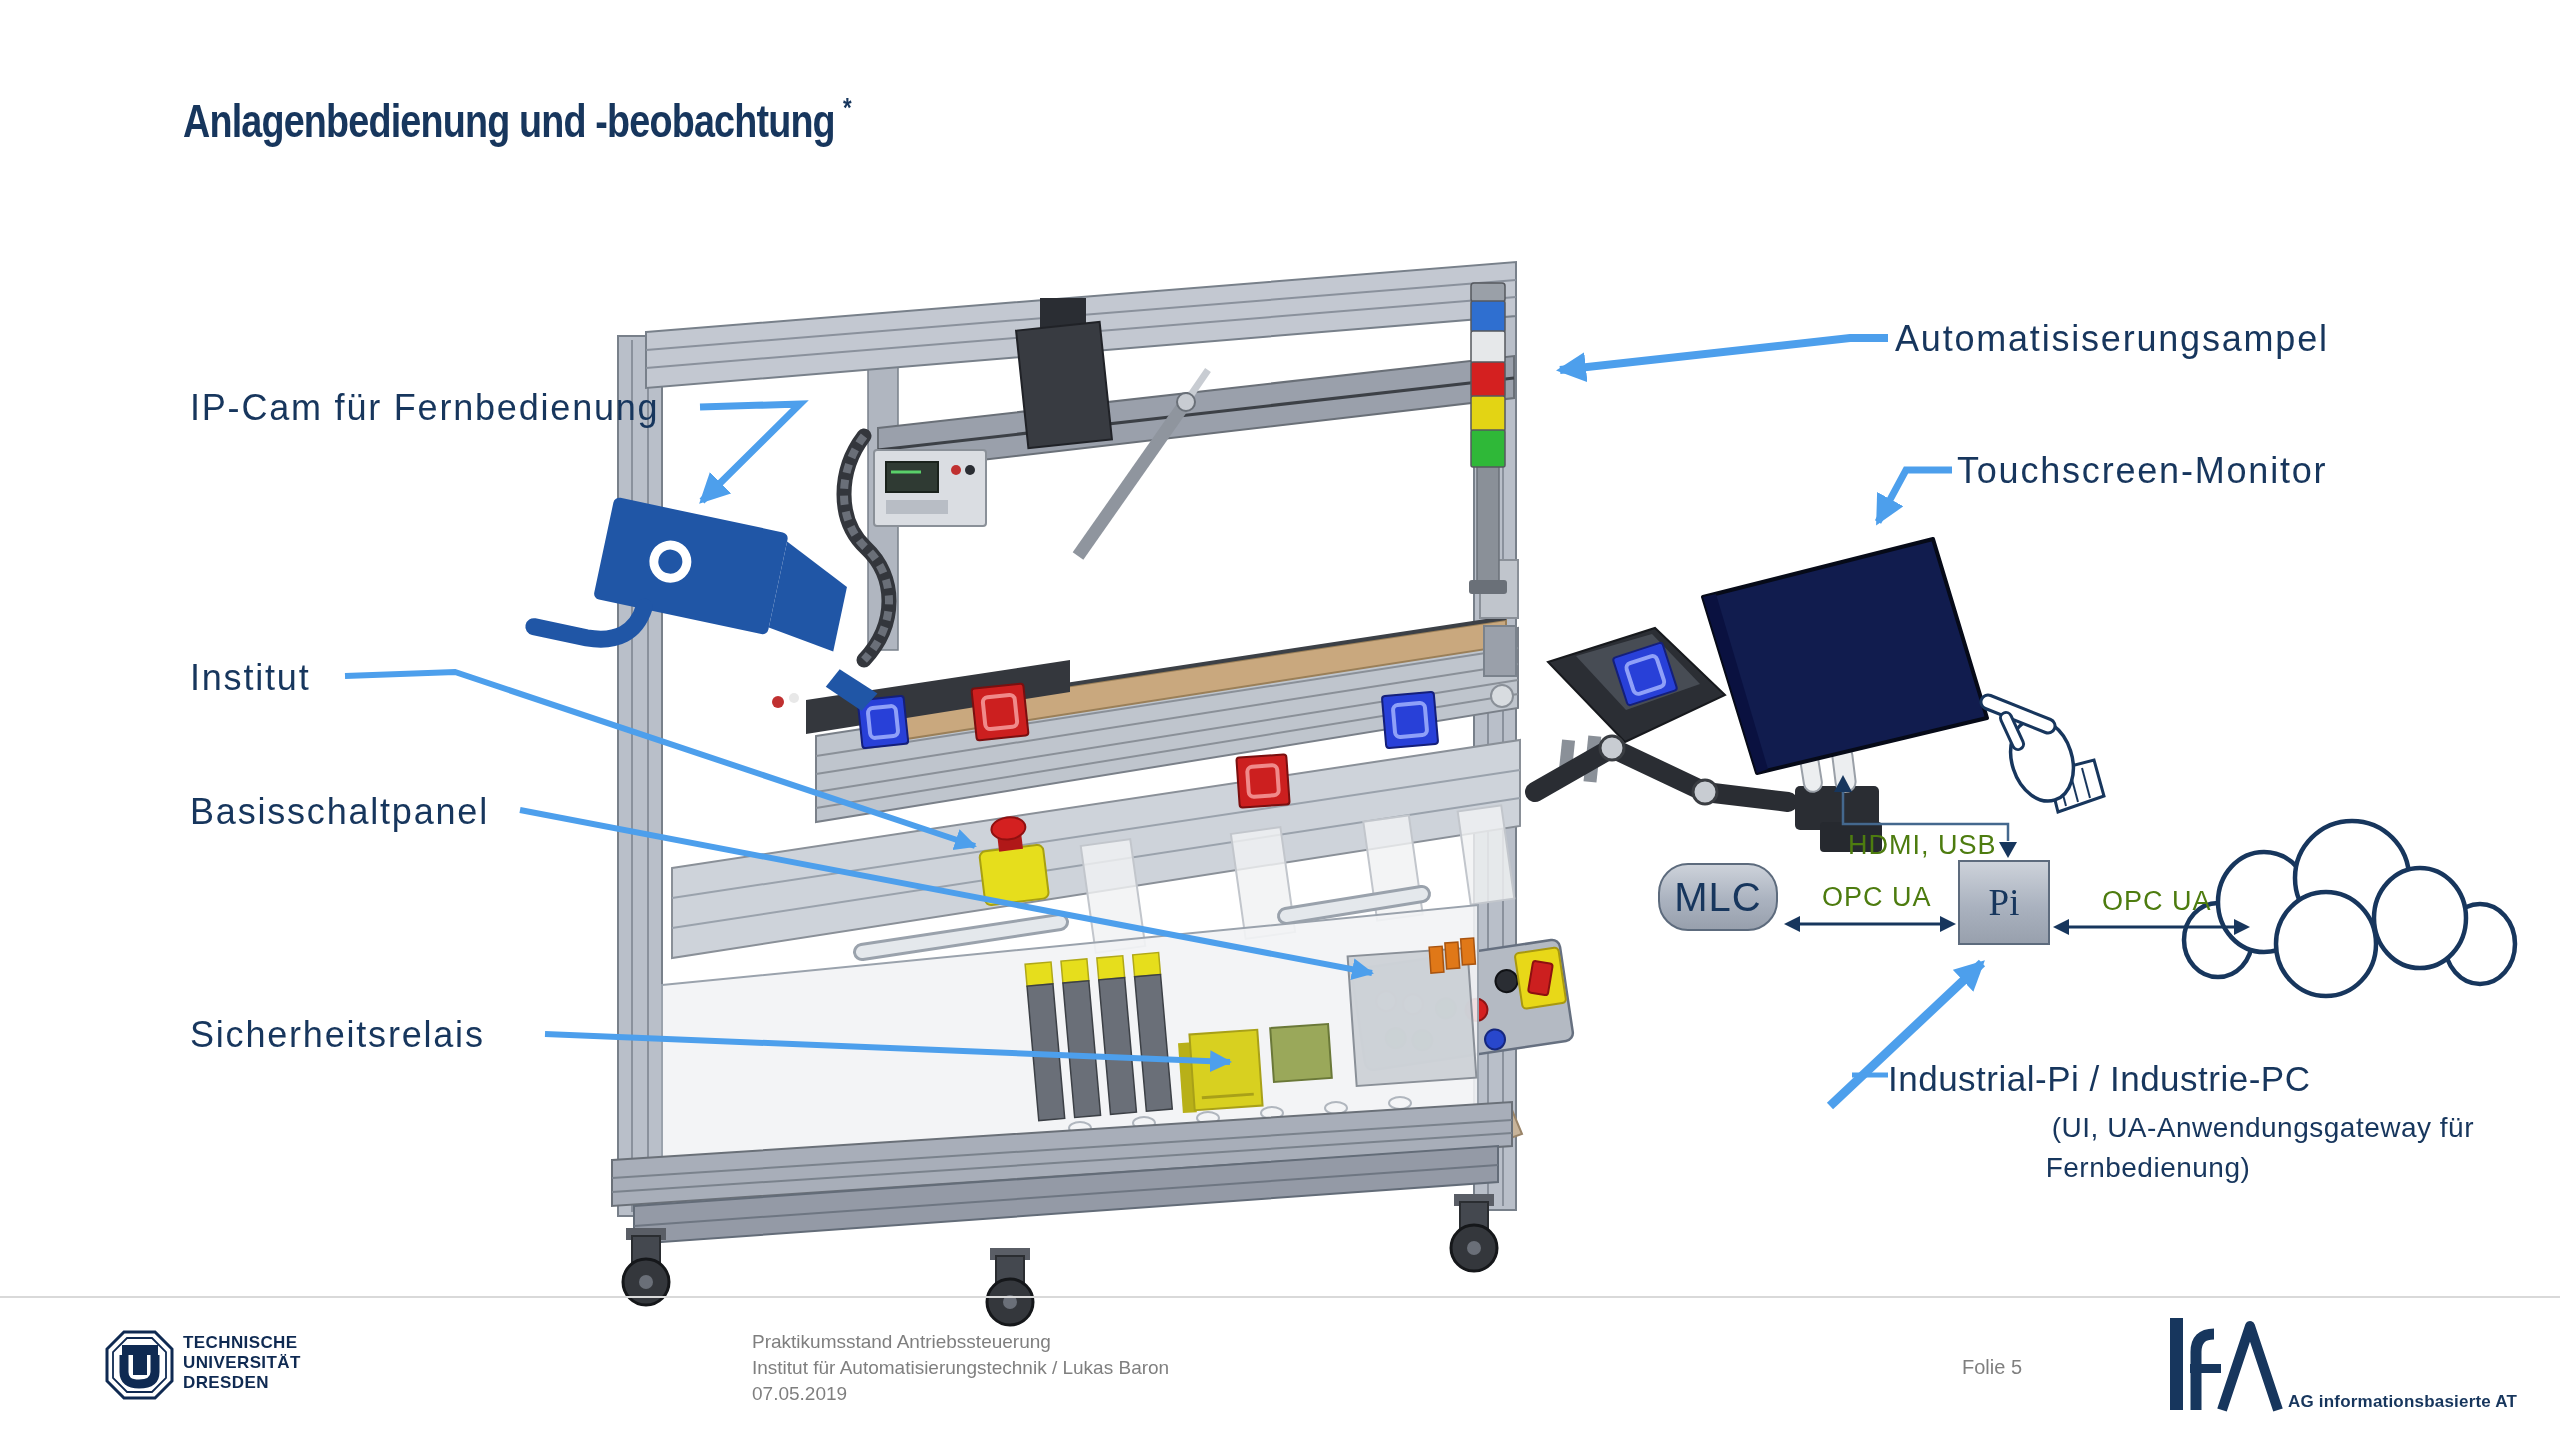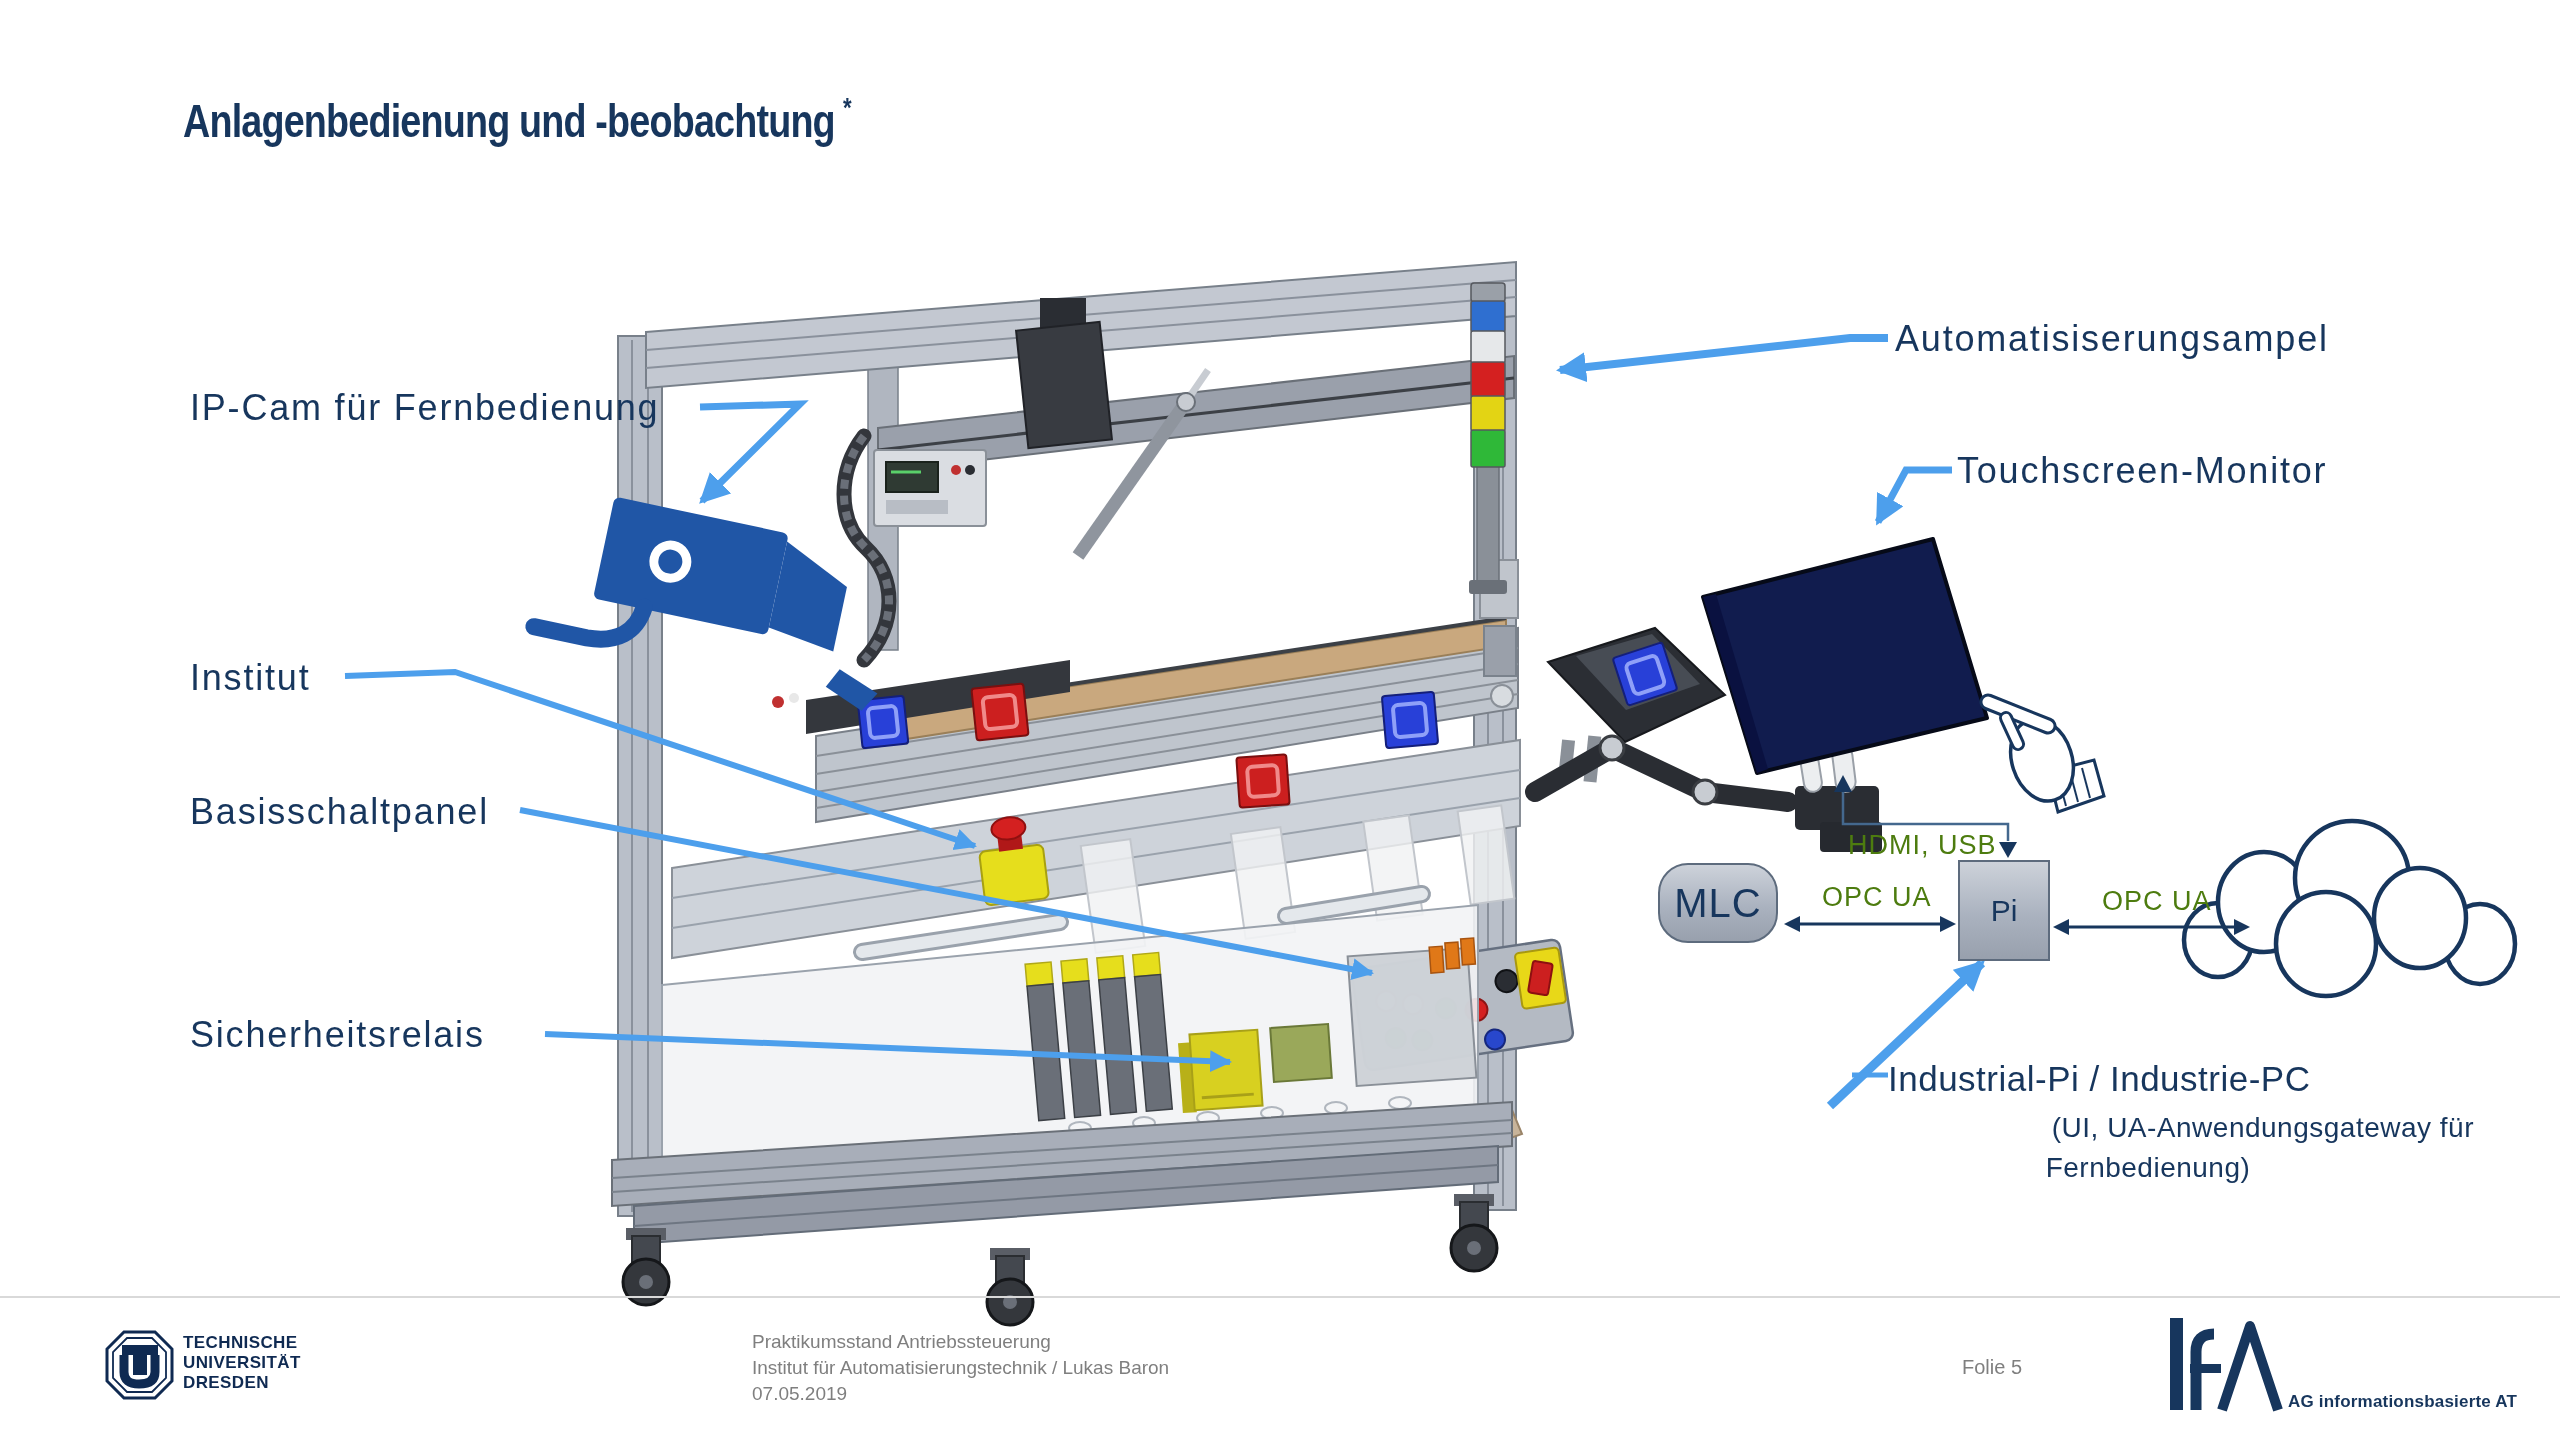--- a/index.html
+++ b/index.html
@@ -315,24 +315,24 @@
 <div class="abs lbl" style="left:190px;top:657px;">Institut</div>
 <div class="abs lbl" style="left:190px;top:791px;">Basisschaltpanel</div>
 <div class="abs lbl" style="left:190px;top:1014px;">Sicherheitsrelais</div>
 <div class="abs lbl" style="left:1895px;top:318px;">Automatisiserungsampel</div>
 <div class="abs lbl" style="left:1957px;top:450px;">Touchscreen-Monitor</div>
 
 <div class="abs lbl-sm" style="left:1848px;top:830px;">HDMI, USB</div>
 <div class="abs lbl-sm" style="left:1822px;top:882px;">OPC UA</div>
 <div class="abs lbl-sm" style="left:2102px;top:886px;">OPC UA</div>
 
-<div class="abs node" style="left:1658px;top:863px;width:120px;height:80px;font-size:40px;letter-spacing:1px;border-radius:30px;">
+<div class="abs node" style="left:1658px;top:863px;width:120px;height:68px;font-size:40px;letter-spacing:1px;border-radius:30px;">
     <span>MLC</span>
   </div>
-<div class="abs node" style="left:1958px;top:860px;width:92px;height:101px;font-size:30px;">
+<div class="abs node" style="left:1958px;top:860px;width:92px;height:85px;font-size:37px;font-family:Liberation Serif, serif;">
     <span>Pi</span>
   </div>
 
 <div class="abs lbl" style="left:1888px;top:1059px;font-size:35px;letter-spacing:.5px;">Industrial-Pi / Industrie-PC</div>
 <div class="abs gw" style="top:1112px;">(UI, UA-Anwendungsgateway für</div>
 <div class="abs gw" style="top:1152px;text-align:center;">Fernbedienung)</div>
 
 <div class="abs divider"></div>
 
 <div class="abs tu-text">

